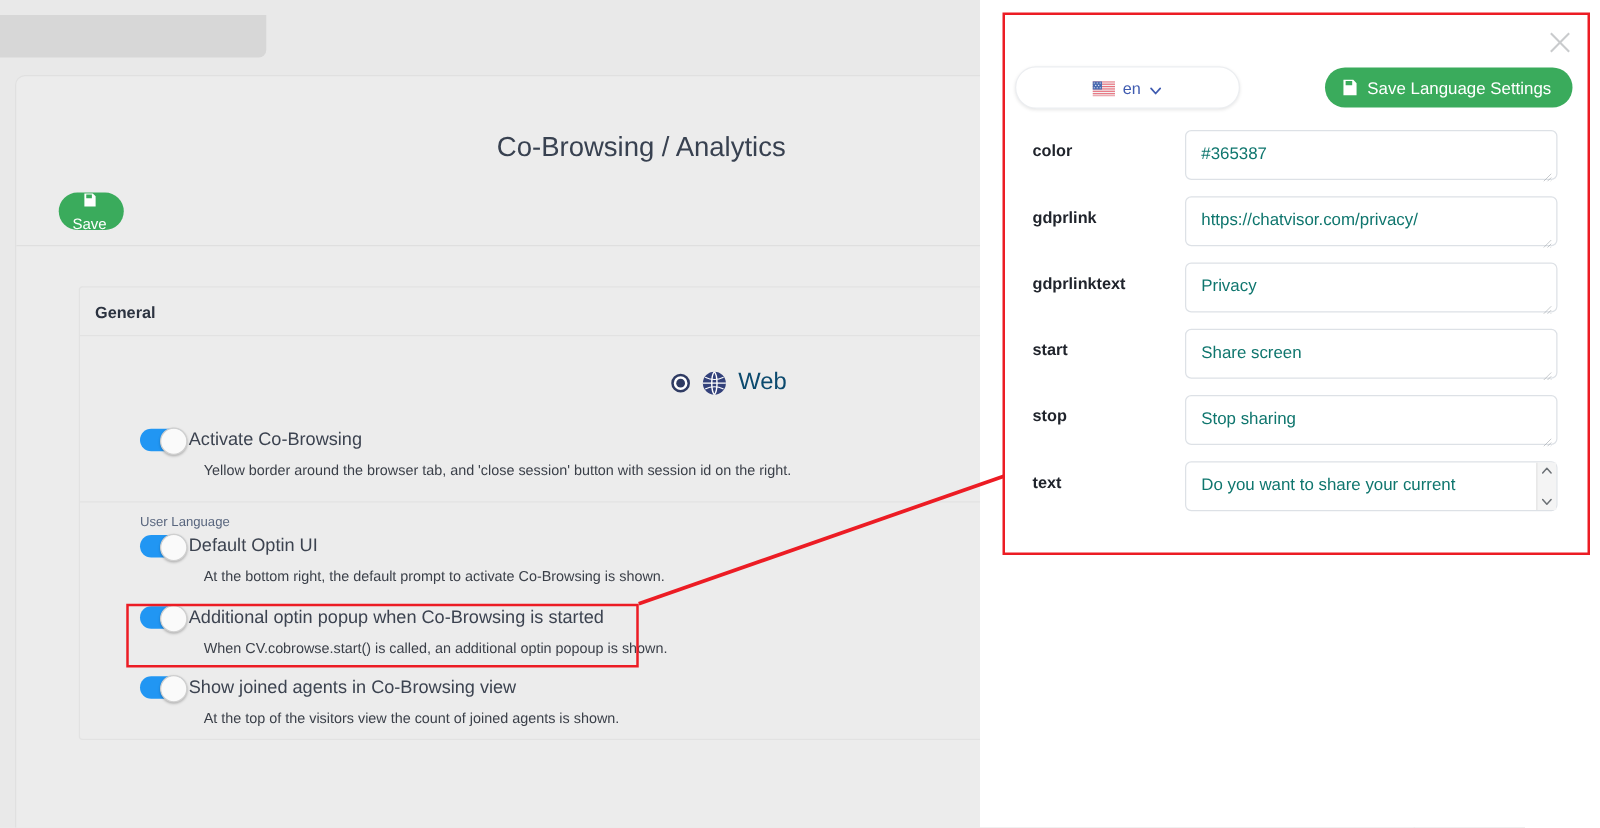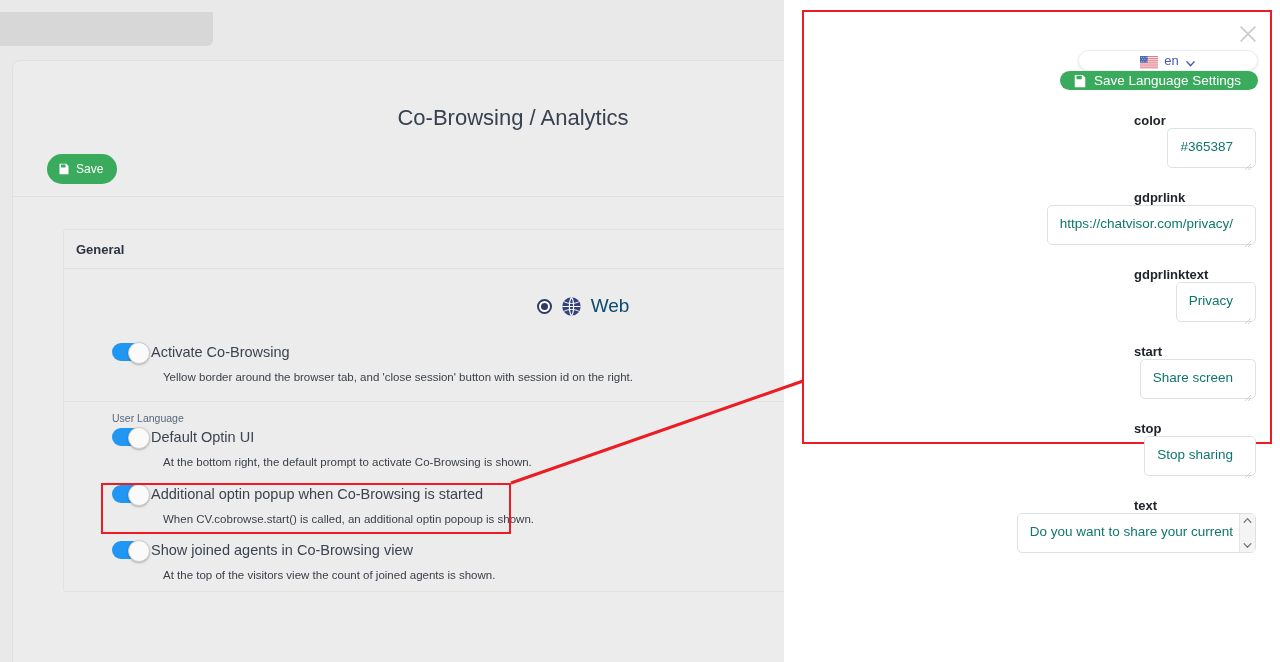--- a/index.html
+++ b/index.html
@@ -37,20 +37,21 @@
   }
 
   .btn-save {
     position: absolute; left: 34px; top: 93px;
     height: 30px; padding: 0 14px 0 11px;
     display: inline-flex; align-items: center; gap: 6px;
     background: #3aab5c; border: none; border-radius: 15px;
     color: #fff; font-size: 12px;
     font-family: "Liberation Sans", sans-serif;
     cursor: pointer;
+    flex-direction: column;
   }
   .btn-save svg { width: 12px; height: 12px; display: block; }
 
   .tabs {
     position: absolute; right: -20px; top: 92px;
     display: flex; align-items: center; gap: 26px;
   }
   .tab {
     display: inline-flex; align-items: center; gap: 7px;
     font-size: 14px; color: #6d7480; cursor: pointer;
@@ -145,23 +146,22 @@
   .modal-close {
     position: absolute; right: 9px; top: 9px;
     width: 26px; height: 26px; cursor: pointer;
     display: flex; align-items: center; justify-content: center;
   }
   .modal-close svg { width: 22px; height: 22px; display: block; }
 
   .modal-toolbar {
     position: absolute; left: 0; top: 38px;
     width: 100%; height: 40px;
-    display: flex; align-items: flex-end;
-    padding: 0 12px 0 24px;
-    flex-direction: column;
+    display: flex; align-items: center;
+    padding: 0 12px 0 8px;
   }
   .lang-select {
     width: 180px; height: 34px;
     border: 1px solid #eceef1; border-radius: 17px;
     background: #fff;
     box-shadow: 0 1px 3px rgba(0,0,0,.10);
     display: flex; align-items: center; justify-content: center; gap: 6px;
     cursor: pointer;
   }
   .flag { width: 18px; height: 12px; display: block; border-radius: 1px; }
@@ -173,22 +173,22 @@
     height: 32px; padding: 0 17px 0 13px;
     display: inline-flex; align-items: center; gap: 7px;
     background: #3aab5c; border: none; border-radius: 16px;
     color: #fff; font-size: 13.5px; cursor: pointer;
     font-family: "Liberation Sans", sans-serif;
   }
   .btn-lang-save svg { width: 14px; height: 14px; display: block; }
 
   .fields { position: absolute; left: 0; top: 92px; width: 100%; }
   .field-row {
-    display: flex; align-items: flex-end;
-    padding: 0 14px 0 22px; margin-bottom: 13px; flex-direction: column;
+    display: flex; align-items: flex-start;
+    padding: 0 24px 0 22px; margin-bottom: 13px;
   }
   .field-label {
     width: 122px; flex: none;
     font-size: 13px; font-weight: bold; color: #20242c;
     padding-top: 9px;
   }
   .field-ctl { position: relative; flex: 1; }
   .field-box {
     width: 100%; height: 40px;
     border: 1px solid #dde1e6; border-radius: 5px;

